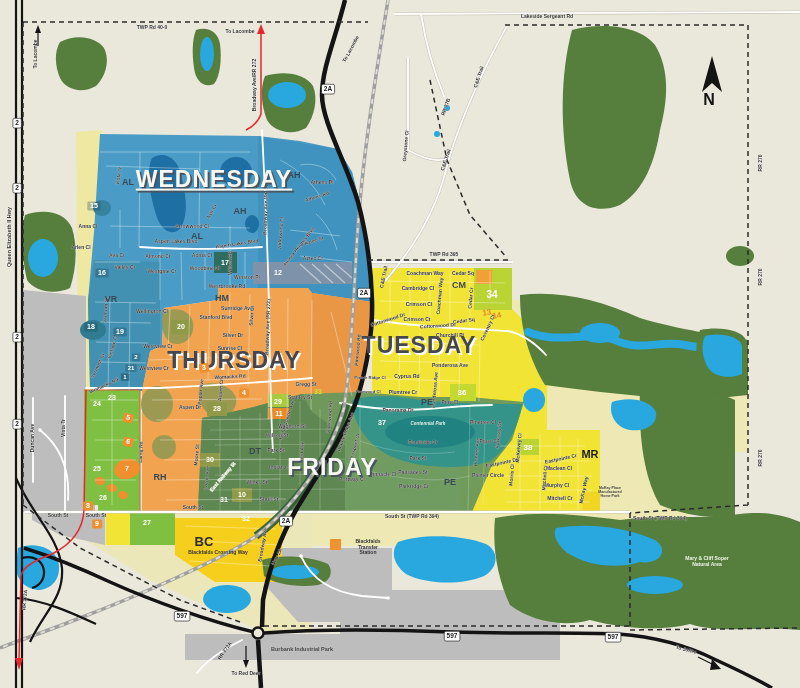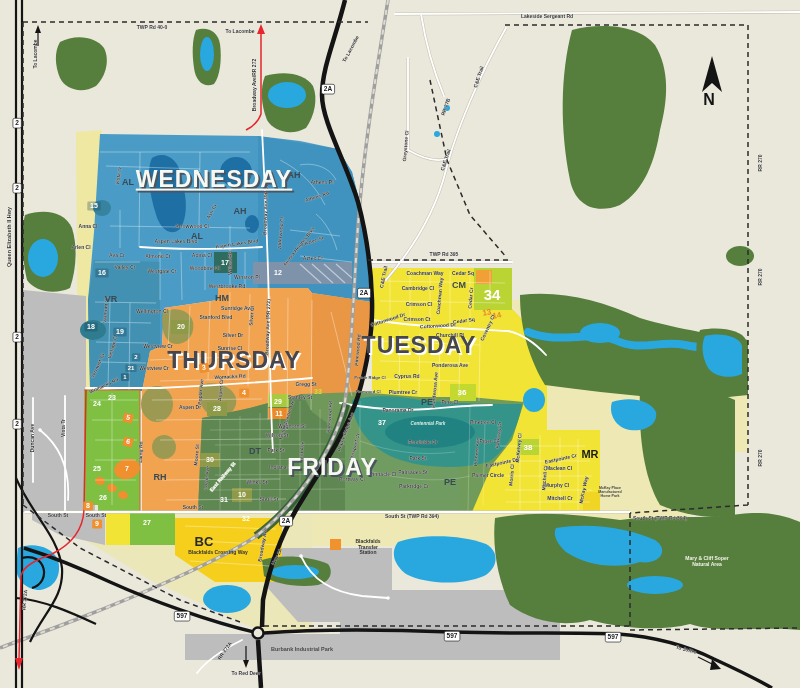--- a/index.html
+++ b/index.html
@@ -361,21 +361,21 @@
     <div class="lbl badge" style="left: 97px; top: 404px; font-size: 10px; transform: translate(-50%, -50%) rotate(0deg) scale(0.7);">24</div>
     <div class="lbl badge" style="left: 97px; top: 469px; font-size: 10px; transform: translate(-50%, -50%) rotate(0deg) scale(0.7);">25</div>
     <div class="lbl badge" style="left: 103px; top: 498px; font-size: 10px; transform: translate(-50%, -50%) rotate(0deg) scale(0.7);">26</div>
     <div class="lbl badge" style="left: 147px; top: 523px; font-size: 10px; transform: translate(-50%, -50%) rotate(0deg) scale(0.7);">27</div>
     <div class="lbl badge" style="left: 217px; top: 409px; font-size: 10px; transform: translate(-50%, -50%) rotate(0deg) scale(0.7);">28</div>
     <div class="lbl badge" style="left: 278px; top: 402px; font-size: 10px; transform: translate(-50%, -50%) rotate(0deg) scale(0.7);">29</div>
     <div class="lbl badge" style="left: 210px; top: 460px; font-size: 10px; transform: translate(-50%, -50%) rotate(0deg) scale(0.7);">30</div>
     <div class="lbl badge" style="left: 224px; top: 500px; font-size: 10px; transform: translate(-50%, -50%) rotate(0deg) scale(0.7);">31</div>
     <div class="lbl badge" style="left: 246px; top: 519px; font-size: 10px; transform: translate(-50%, -50%) rotate(0deg) scale(0.7);">32</div>
     <div class="lbl badge" style="left: 318px; top: 392px; font-size: 10px; transform: translate(-50%, -50%) rotate(0deg) scale(0.7); color: rgb(205, 226, 63);">33</div>
-    <div class="lbl badge" style="left: 492px; top: 295px; font-size: 15px; transform: translate(-50%, -50%) rotate(0deg) scale(1);">34</div>
+    <div class="lbl badge" style="left: 492px; top: 295px; font-size: 10px; transform: translate(-50%, -50%) rotate(0deg) scale(1);">34</div>
     <div class="lbl badge" style="left: 462px; top: 393px; font-size: 10px; transform: translate(-50%, -50%) rotate(0deg) scale(0.8);">36</div>
     <div class="lbl badge" style="left: 382px; top: 423px; font-size: 10px; transform: translate(-50%, -50%) rotate(0deg) scale(0.7);">37</div>
     <div class="lbl badge" style="left: 528px; top: 448px; font-size: 10px; transform: translate(-50%, -50%) rotate(0deg) scale(0.8);">38</div>
     <div class="lbl shield" style="left: 17px; top: 123px; font-size: 10px; transform: translate(-50%, -50%) rotate(0deg) scale(0.65);">2</div>
     <div class="lbl shield" style="left: 17px; top: 188px; font-size: 10px; transform: translate(-50%, -50%) rotate(0deg) scale(0.65);">2</div>
     <div class="lbl shield" style="left: 17px; top: 337px; font-size: 10px; transform: translate(-50%, -50%) rotate(0deg) scale(0.65);">2</div>
     <div class="lbl shield" style="left: 17px; top: 424px; font-size: 10px; transform: translate(-50%, -50%) rotate(0deg) scale(0.65);">2</div>
     <div class="lbl shield" style="left: 328px; top: 89px; font-size: 10px; transform: translate(-50%, -50%) rotate(0deg) scale(0.65);">2A</div>
     <div class="lbl shield" style="left: 364px; top: 293px; font-size: 10px; transform: translate(-50%, -50%) rotate(0deg) scale(0.65);">2A</div>
     <div class="lbl shield" style="left: 286px; top: 521px; font-size: 10px; transform: translate(-50%, -50%) rotate(0deg) scale(0.65);">2A</div>

